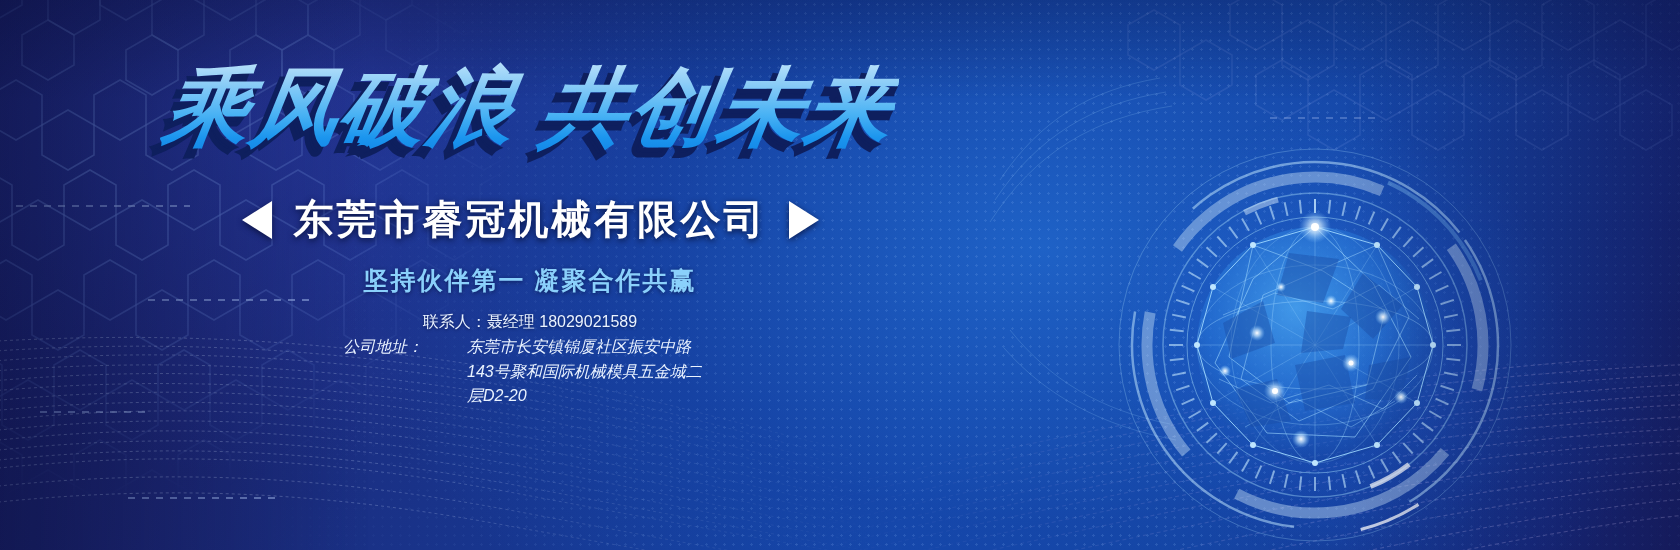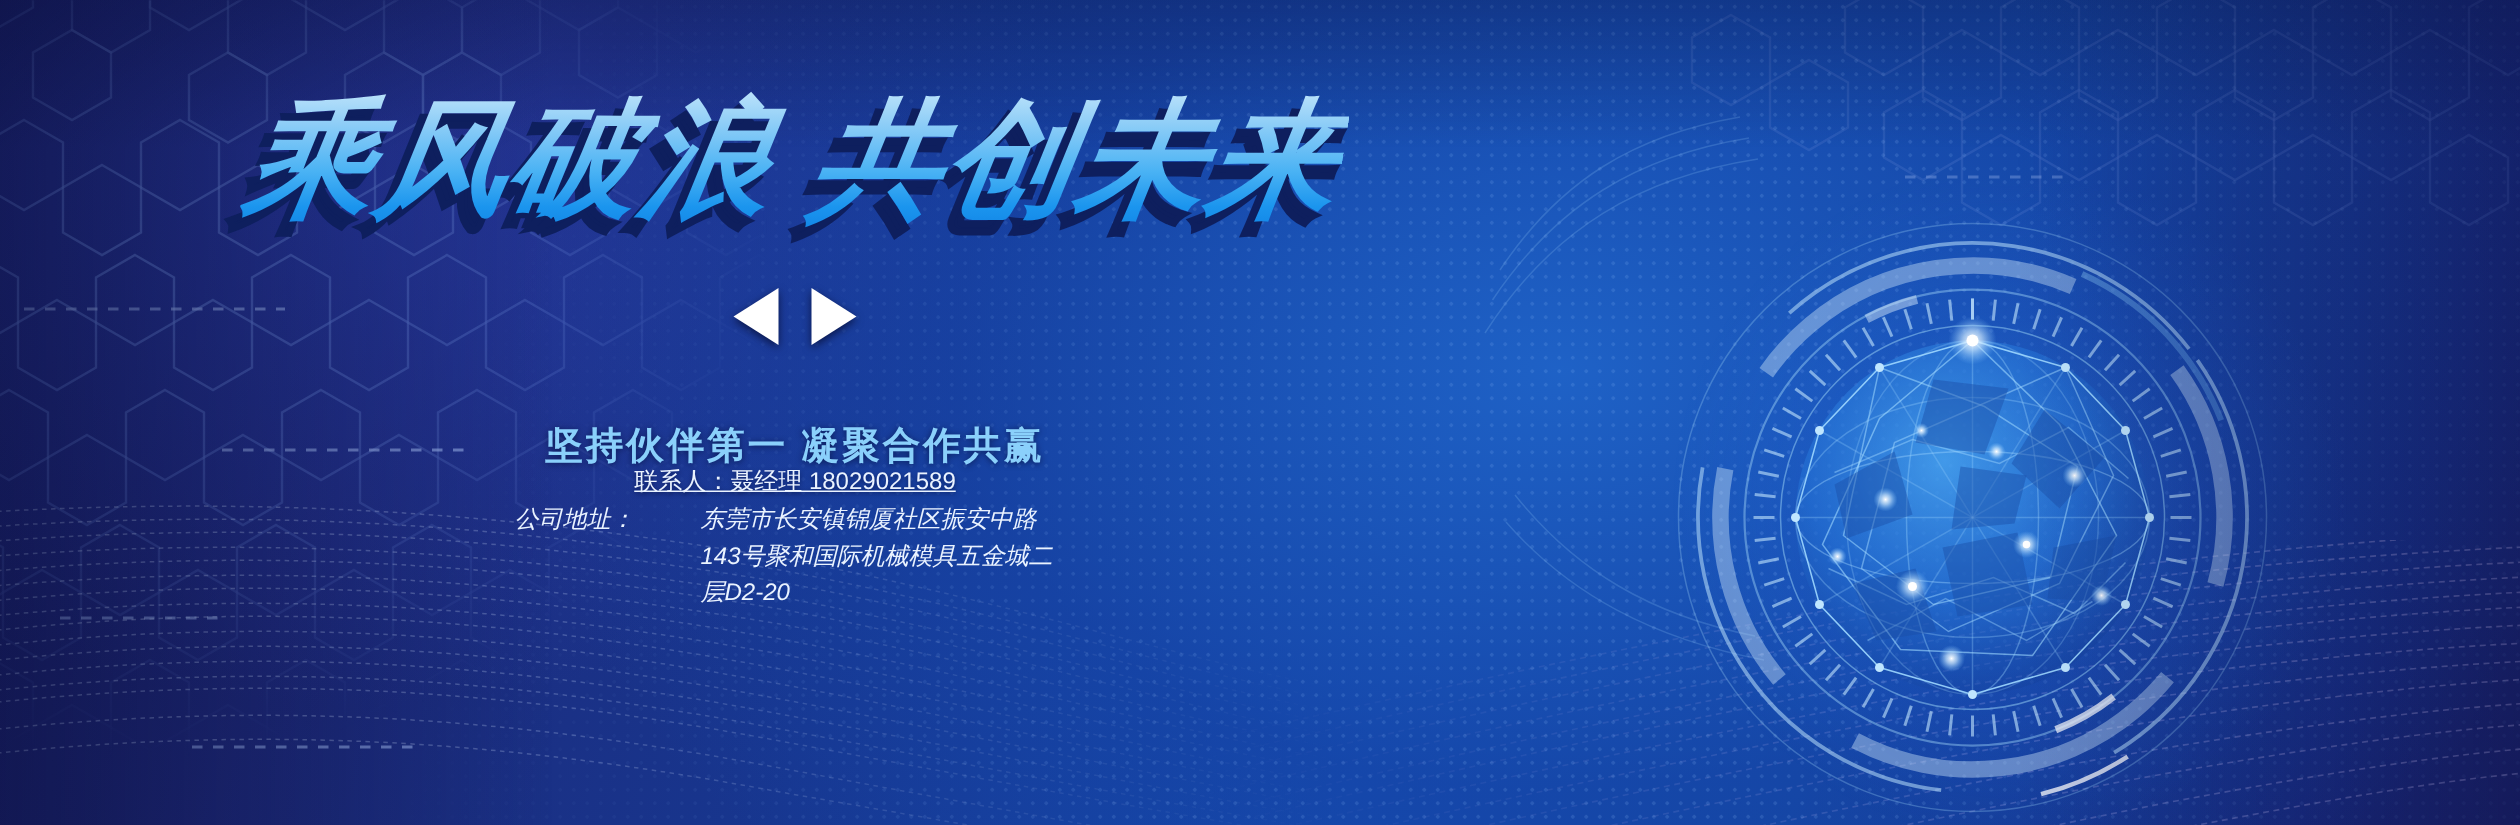--- a/index.html
+++ b/index.html
@@ -108,42 +108,41 @@
     font-size: 40px;
     font-weight: bold;
     letter-spacing: 3px;
     text-shadow: 0 2px 6px rgba(4,12,48,0.85);
     white-space: nowrap;
   }
 
   .slogan {
     position: absolute;
     left: 0; right: 0;
-    top: 280px;
+    top: 264px;
     text-align: center;
     color: #8ad0fb;
     font-size: 25px;
     font-weight: bold;
     letter-spacing: 2px;
     text-shadow: 0 1px 4px rgba(5,15,60,0.7);
   }
 
   .contact {
     position: absolute;
     left: 0; right: 0;
     top: 310px;
     text-align: center;
     color: #eaf3ff;
     font-size: 16px;
     line-height: 1.55;
   }
   .contact .line {
     display: block;
     text-shadow: 0 1px 3px rgba(5,15,60,0.6);
-    text-decoration: underline;
   }
   .contact .addr {
     display: flex;
     justify-content: center;
     max-width: 760px;
     margin: 0 auto;
     text-align: left;
     font-style: italic;
   }
   .contact .addr .lbl { white-space: nowrap; }
@@ -536,20 +535,21 @@
 
     <div class="title-wrap">
       <div class="headline">
         <span class="shadow">乘风破浪 共创未来</span>
         <span class="fill">乘风破浪 共创未来</span>
       </div>
     </div>
 
     <div class="company-row">
       <span class="tri left"></span>
+      <span class="company-name">东莞市睿冠机械有限公司</span>
       <span class="tri right"></span>
     </div>
 
     <div class="slogan">坚持伙伴第一 凝聚合作共赢</div>
 
     <div class="contact">
       <span class="line">联系人：聂经理 18029021589</span>
       <span class="addr">
         <span class="lbl">公司地址：</span>
         <span class="val">东莞市长安镇锦厦社区振安中路143号聚和国际机械模具五金城二层D2-20</span>

